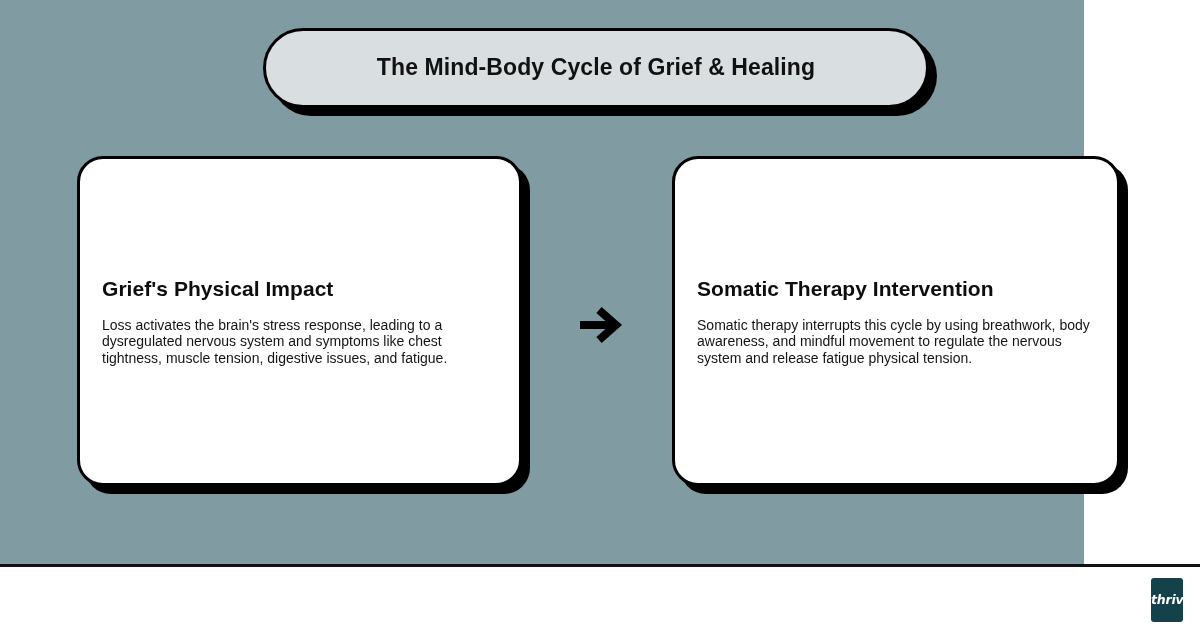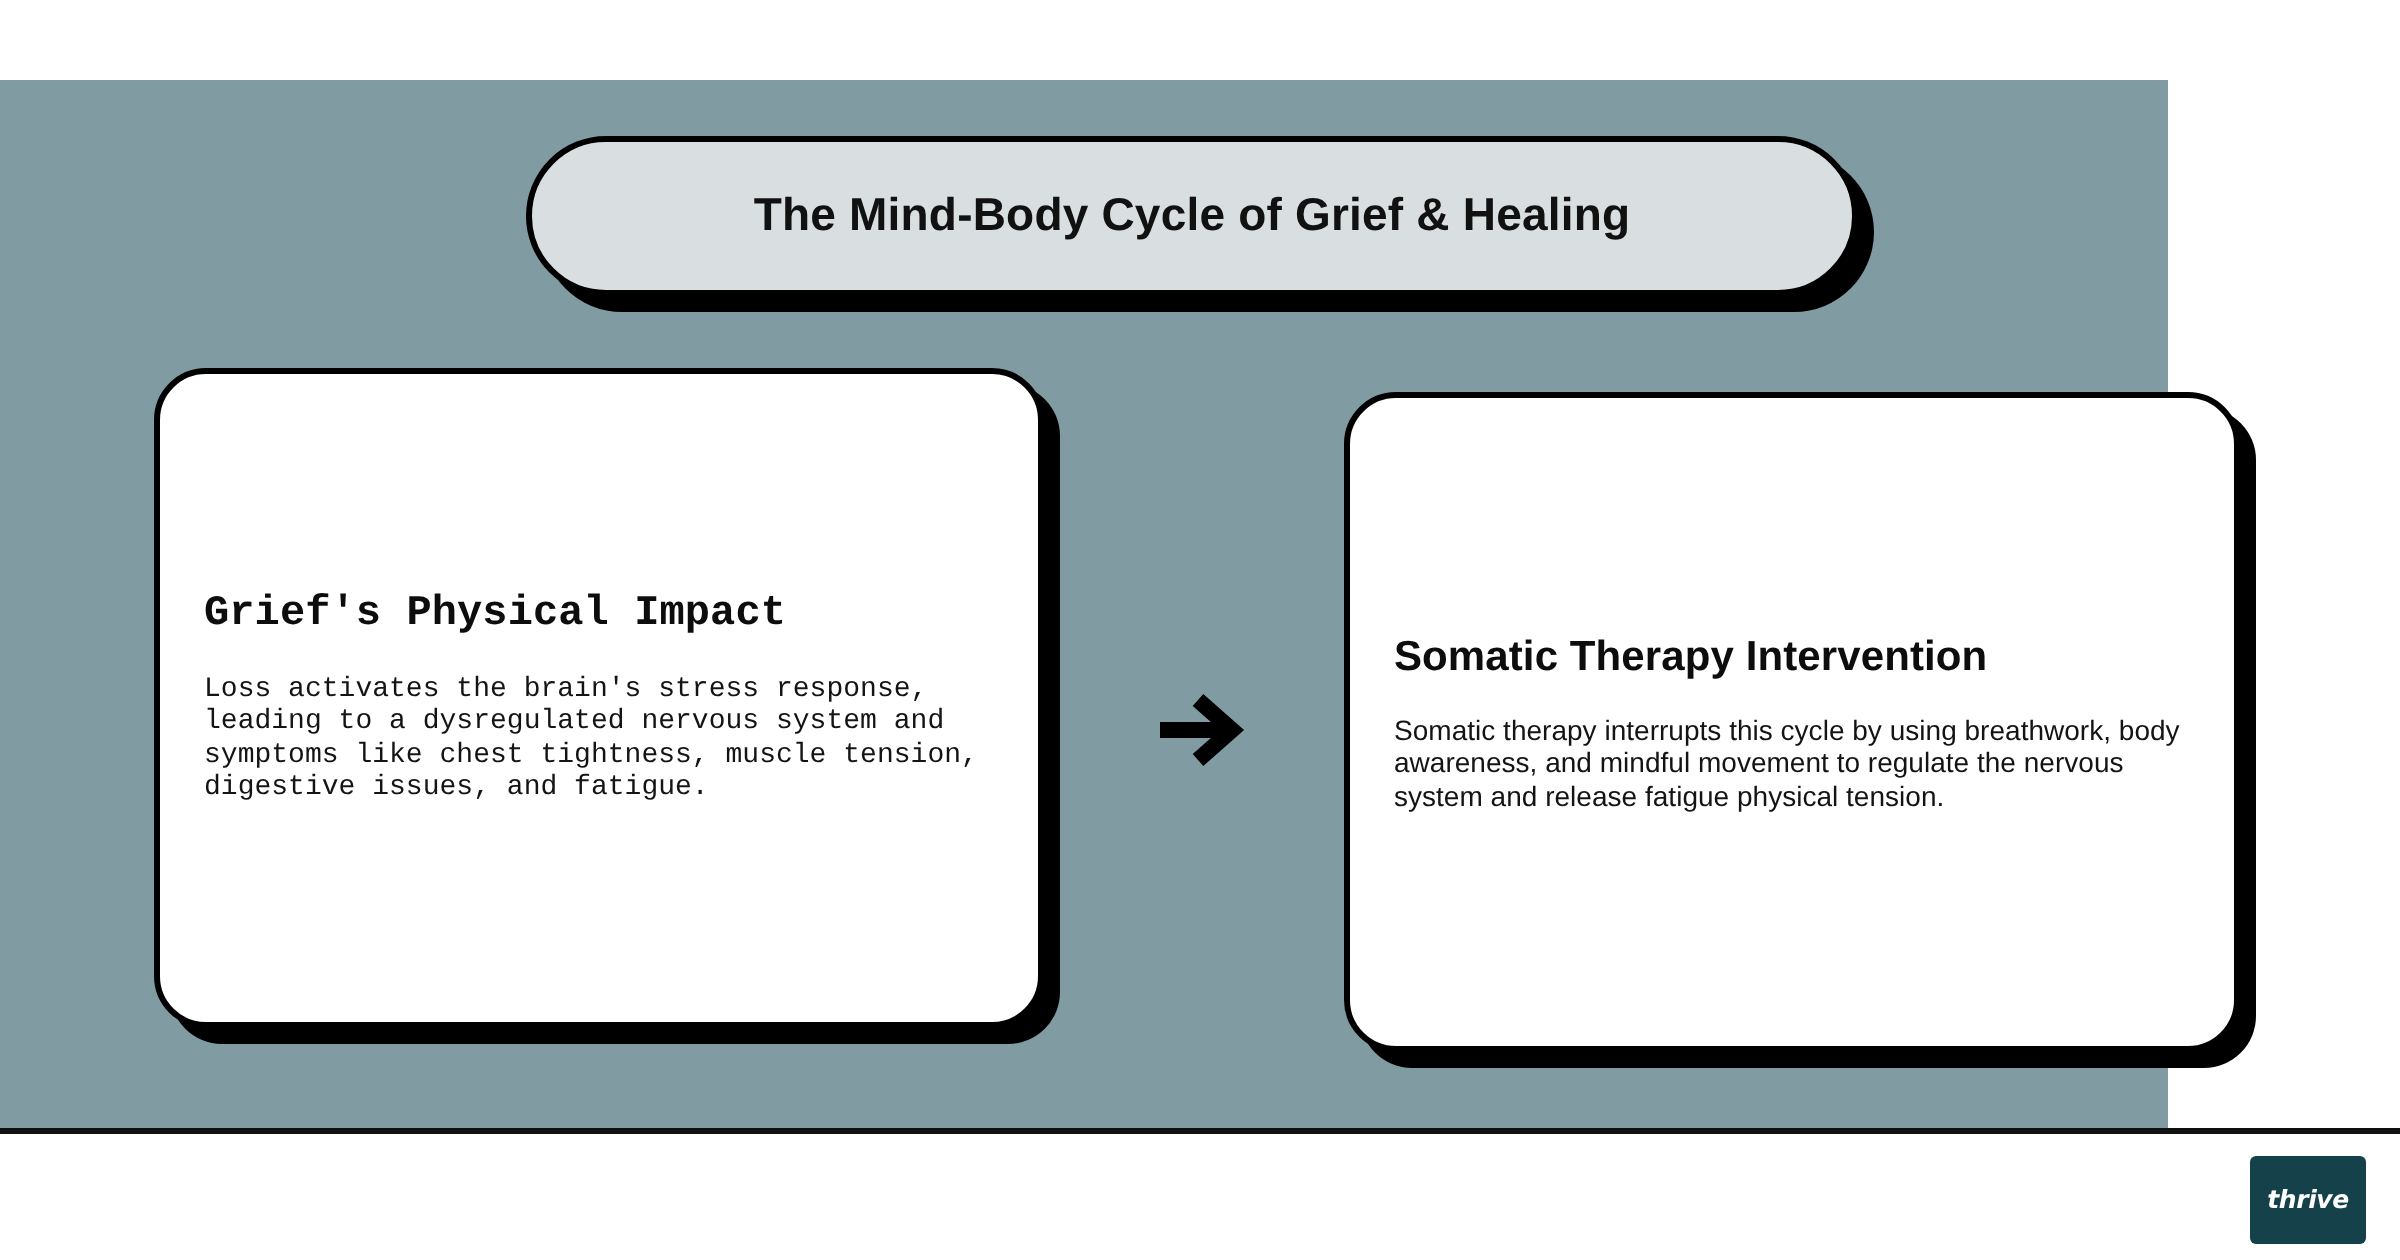--- a/index.html
+++ b/index.html
@@ -23,21 +23,20 @@
   }
 
   
   .stage {
     position: absolute;
     left: 0;
     top: 0;
     width: 1084px;
     height: 564px;
     background: #809ca2;
-    margin-top: 40px;
   }
 
   
   .title-pill {
     position: absolute;
     left: 263px;
     top: 28px;
     width: 666px;
     height: 80px;
     background: #d9dfe1;
@@ -69,24 +68,23 @@
     box-shadow: 8px 8px 0 0 #000000;
     padding: 0 22px;
     display: flex;
     flex-direction: column;
     justify-content: center;
     z-index: 2;
   }
 
   .card-left {
     left: 77px;
-    top: 144px;
+    top: 156px;
     width: 445px;
     height: 330px;
-    font-family: Liberation Mono, monospace;
   }
 
   .card-right {
     left: 672px;
     top: 156px;
     width: 448px;
     height: 330px;
   }
 
   .card-heading {
@@ -127,27 +125,26 @@
     width: 1200px;
     height: 66px;
     background: #ffffff;
     border-top: 3px solid #111111;
   }
 
   .logo-badge {
     position: absolute;
     right: 17px;
     top: 11px;
-    width: 58px;
+    width: 32px;
     height: 44px;
     background: #14414a;
     border-radius: 3px;
     display: flex;
     align-items: center;
-    justify-content: center;
   }
 
   .logo-text {
     font-family: "DejaVu Sans", "Liberation Sans", sans-serif;
     font-size: 12.5px;
     font-style: italic;
     font-weight: bold;
     color: #ffffff;
     letter-spacing: -0.2px;
     line-height: 1;

